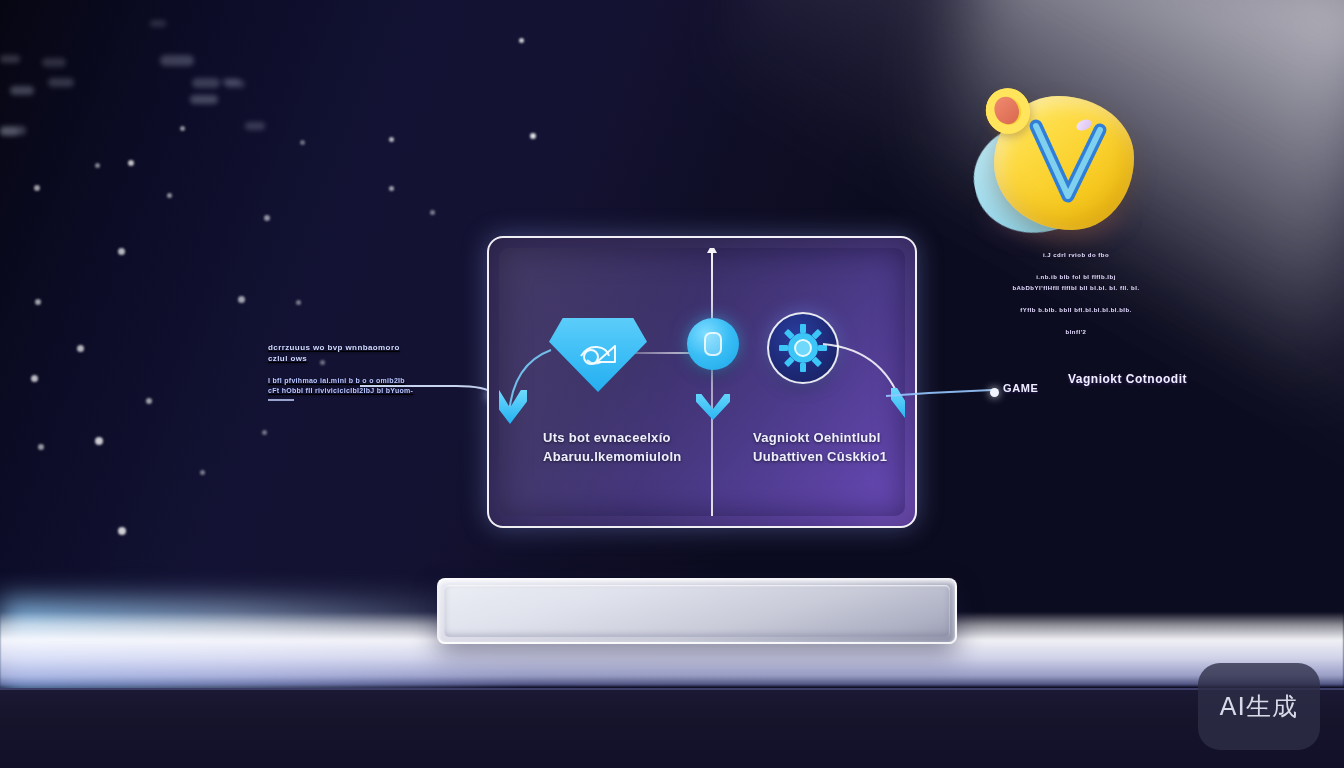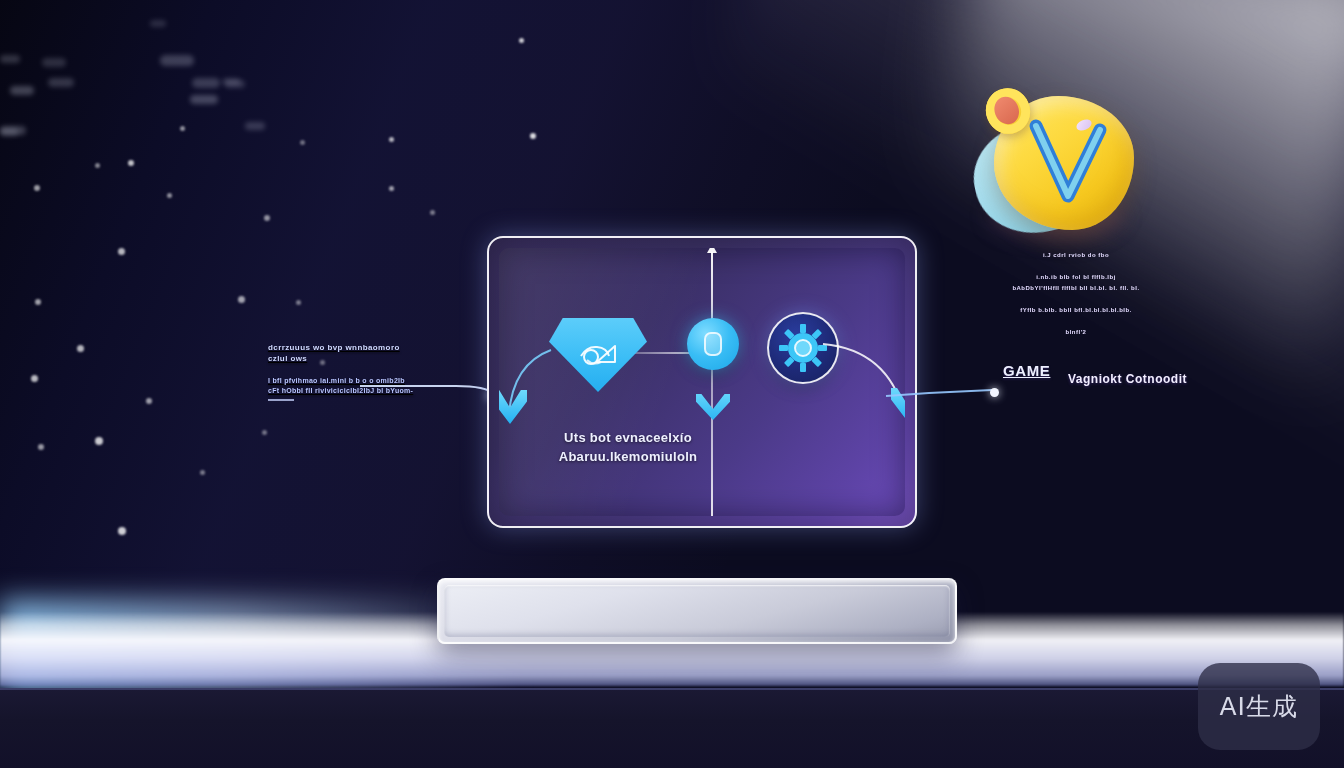--- a/index.html
+++ b/index.html
@@ -76,21 +76,20 @@
     border-radius:16px;
     background:linear-gradient(135deg,#3a2f60 0%, #3b3165 30%, #4c3b86 62%, #6447ae 86%, #7a55c6 100%);
     border:2px solid rgba(255,255,255,.92);
     box-shadow:0 0 26px rgba(150,170,255,.35), inset 0 0 40px rgba(0,0,0,.35);
   }
   .screen-inner{
     position:absolute;inset:10px;border-radius:10px;
     background:linear-gradient(130deg,#342a58 0%, #3b3068 34%, #4b3a88 64%, #5d43a5 86%, #6b4bba 100%);
     box-shadow:inset 0 0 30px rgba(10,6,30,.5);
     overflow:hidden;
-    text-align:center;
   }
   .screen-sheen{
     position:absolute;left:-20%;top:-30%;width:90%;height:170%;
     background:linear-gradient(100deg, rgba(255,255,255,.10), rgba(255,255,255,0) 65%);
     transform:rotate(8deg);
   }
 
   
   .v-axis{
     position:absolute;left:212px;top:4px;width:2px;height:280px;
@@ -242,23 +241,23 @@
   .anno-right-micro{
     position:absolute;left:996px;top:250px;width:160px;
     color:#e4dcff;font-size:6px;line-height:11px;font-weight:700;letter-spacing:.5px;
     filter:blur(.7px);text-align:center;white-space:pre-line;
   }
   .leader-dot-r{
     position:absolute;left:990px;top:388px;width:9px;height:9px;border-radius:50%;
     background:#f2f5ff;box-shadow:0 0 8px rgba(235,242,255,.9);
   }
   .anno-game{
-    position:absolute;left:1003px;top:362px;
-    color:#eef0ff;font-size:15px;font-weight:700;letter-spacing:.6px;
-    filter:blur(.5px);text-shadow:0 1px 2px rgba(60,40,120,.6);text-decoration:underline;
+    position:absolute;left:1003px;top:382px;
+    color:#eef0ff;font-size:11px;font-weight:700;letter-spacing:.6px;
+    filter:blur(.5px);text-shadow:0 1px 2px rgba(60,40,120,.6);
   }
   .anno-threat{
     position:absolute;left:1068px;top:372px;
     color:#f2eeff;font-size:12px;font-weight:700;letter-spacing:.5px;
     filter:blur(.45px);text-shadow:0 1px 3px rgba(70,50,130,.7);
   }
 
   
   .watermark{
     position:absolute;right:24px;bottom:18px;
@@ -408,20 +407,22 @@
 
       <div class="edge-arrow" style="left:-6px;top:142px;">
         <div class="chev"></div>
       </div>
       <div class="edge-arrow" style="left:392px;top:140px;">
         <div class="chev"></div>
       </div>
 
       <div class="screen-label label-left">Uts bot evnaceelxío
 Abaruu.lkemomiuloln</div>
+      <div class="screen-label label-right">Vagniokt Oehintlubl
+Uubattiven Cûskkio1</div>
     </div>
   </div>
 
   <svg style="position:absolute;left:880px;top:378px;width:120px;height:26px;overflow:visible;">
     <path d="M6 18 Q60 14 112 12" fill="none" stroke="rgba(150,200,255,.9)" stroke-width="2"></path>
   </svg>
   <div class="leader-dot-r"></div>
   <div class="anno-game">GAME</div>
   <div class="anno-threat">Vagniokt Cotnoodit</div>
 

